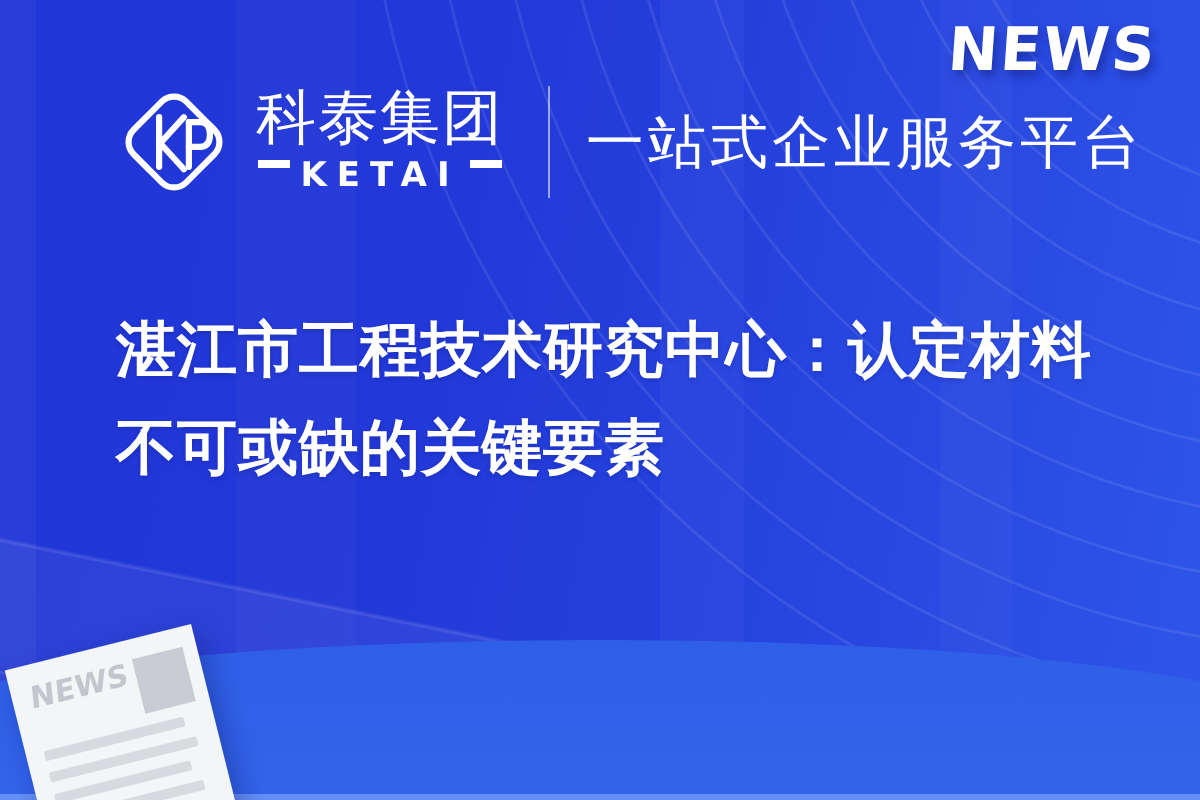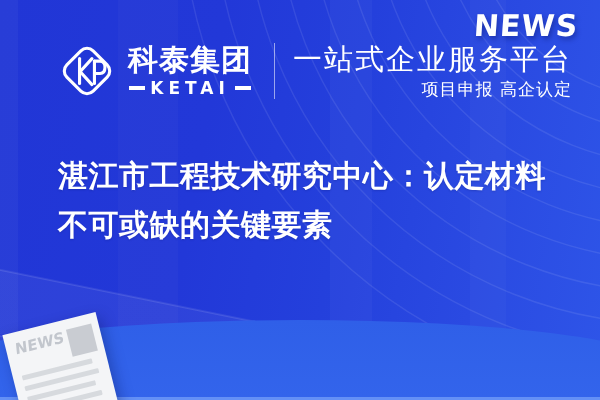--- a/index.html
+++ b/index.html
@@ -70,27 +70,27 @@
     position:absolute;left:56px;top:40px;
     display:flex;align-items:center;
   }
   .logo-mark{
     width:62px;height:62px;flex:0 0 auto;margin-right:10px;
   }
   .logo-mark svg{display:block;width:62px;height:62px;}
 
   .logo-text{display:flex;flex-direction:column;justify-content:center;}
   .logo-cn{
-    font-size:30px;font-weight:bold;color:#fff;letter-spacing:1px;
+    font-size:30px;font-weight:normal;color:#fff;letter-spacing:1px;
     line-height:1.02;
     font-family:"DejaVu Sans","Liberation Sans",sans-serif;
     text-align:center;
   }
   .logo-en-row{
-    display:flex;align-items:center;justify-content:center;margin-top:4px;
+    display:flex;align-items:flex-start;justify-content:center;margin-top:4px;
   }
   .logo-dash{width:16px;height:4px;background:#fff;}
   .logo-en{
     font-size:17px;font-weight:bold;color:#fff;letter-spacing:5px;
     padding:0 5px;line-height:1;
     font-family:"DejaVu Sans","Liberation Sans",sans-serif;
   }
 
   .divider{
     width:1px;height:56px;background:rgba(255,255,255,.55);
@@ -200,21 +200,20 @@
         <span class="logo-dash"></span>
         <span class="logo-en">KETAI</span>
         <span class="logo-dash"></span>
       </div>
     </div>
 
     <div class="divider"></div>
 
     <div class="slogan">
       <div class="slogan-main">一站式企业服务平台</div>
-      <div class="slogan-sub">项目申报 高企认定</div>
     </div>
   </div>
 
   <div class="headline">湛江市工程技术研究中心：认定材料不可或缺的关键要素</div>
 
   <div class="paper">
     <div class="paper-top">
       <span class="paper-news">NEWS</span>
       <span class="paper-thumb"></span>
     </div>

